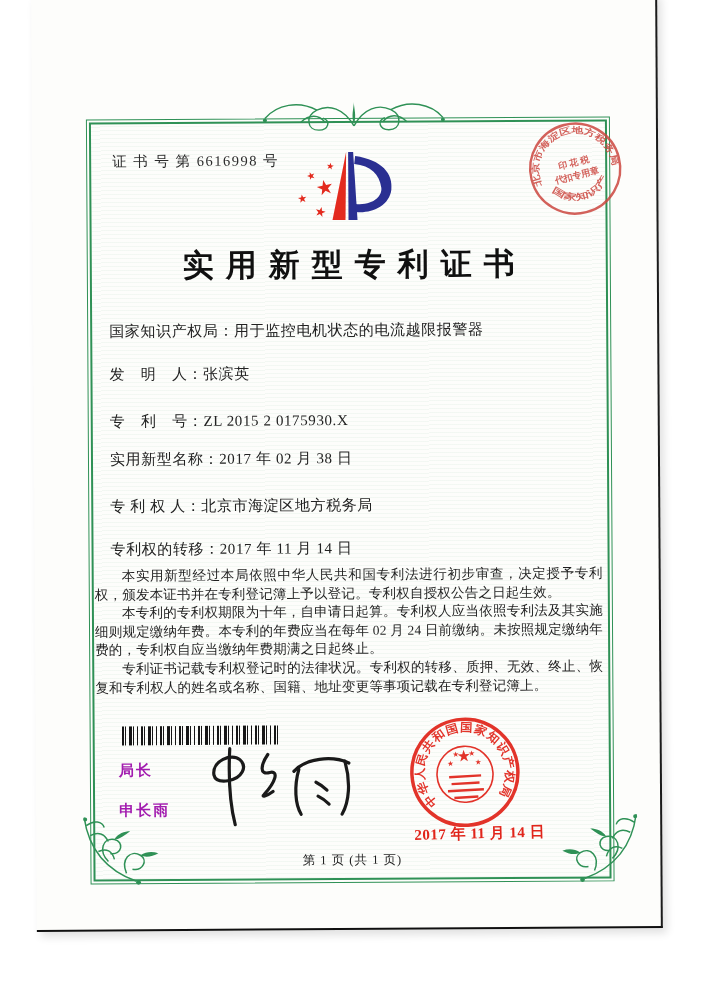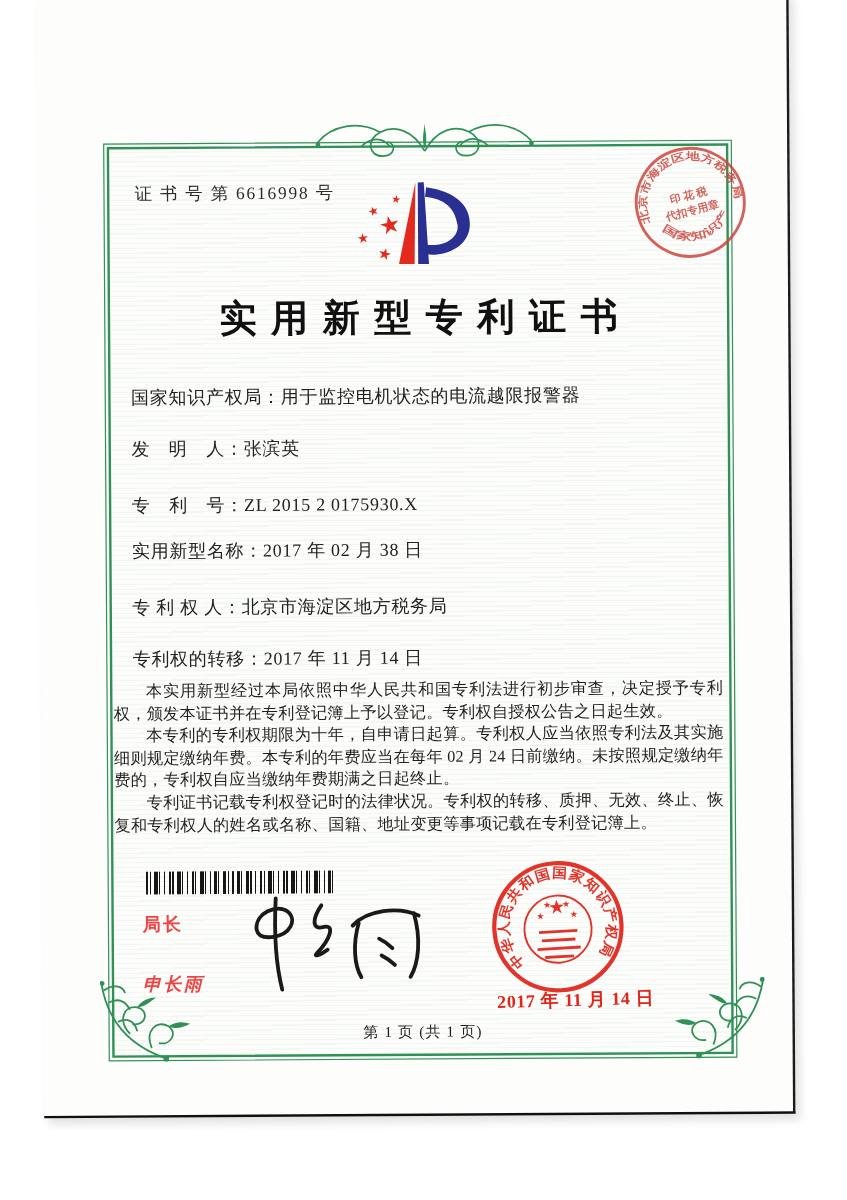--- a/index.html
+++ b/index.html
@@ -19,22 +19,22 @@
          font-size:31px;font-weight:bold;letter-spacing:12px;text-indent:12px;color:#101010;}
   .field{position:absolute;left:76px;font-size:15px;letter-spacing:0.6px;white-space:nowrap;color:#222;}
   .f0{top:327px}.f1{top:370px}.f2{top:417px}.f3{top:455px}.f4{top:502px}.f5{top:545px}
   .body-text{position:absolute;left:60px;top:572px;width:508px;}
   .body-text p{margin:0;font-size:13.5px;line-height:18.6px;text-align:justify;
          text-indent:2em;letter-spacing:0.2px;color:#1f1f1f;}
   .barcode{position:absolute;left:86px;top:731px;width:158px;height:19px;
          background:repeating-linear-gradient(90deg,#161616 0 2px,transparent 2px 3px,#161616 3px 4px,
          transparent 4px 7px,#161616 7px 10px,transparent 10px 11px,#161616 11px 12px,
          transparent 12px 15px,#161616 15px 16px,transparent 16px 19px);}
-  .signer{position:absolute;left:83px;top:766px;font-size:15px;font-weight:600;letter-spacing:2px;color:#ef4444;}
-  .signer .name{display:block;margin-top:31px;font-style:italic;}
+  .signer{position:absolute;left:83px;top:766px;font-size:15px;font-weight:600;letter-spacing:2px;color:#a21caf;}
+  .signer .name{display:block;margin-top:21px;}
   .signature{position:absolute;left:170px;top:750px;width:170px;height:85px;}
   .seal{position:absolute;left:367px;top:717px;width:124px;height:124px;opacity:0.93;
         transform:rotate(-3deg);}
   .seal-date{position:absolute;left:378px;top:831px;font-size:15px;font-weight:bold;color:#e1251b;
         letter-spacing:0.5px;transform:rotate(-1.2deg);white-space:nowrap;}
   .page-footer{position:absolute;left:54px;top:858px;width:524px;text-align:center;
         font-size:12.5px;letter-spacing:1px;color:#1f1f1f;}
   .tax-stamp{position:absolute;left:493px;top:126px;width:100px;height:100px;opacity:0.85;
         transform:rotate(-14deg);}
   .orn-top{position:absolute;left:227px;top:102px;width:190px;height:44px;}

